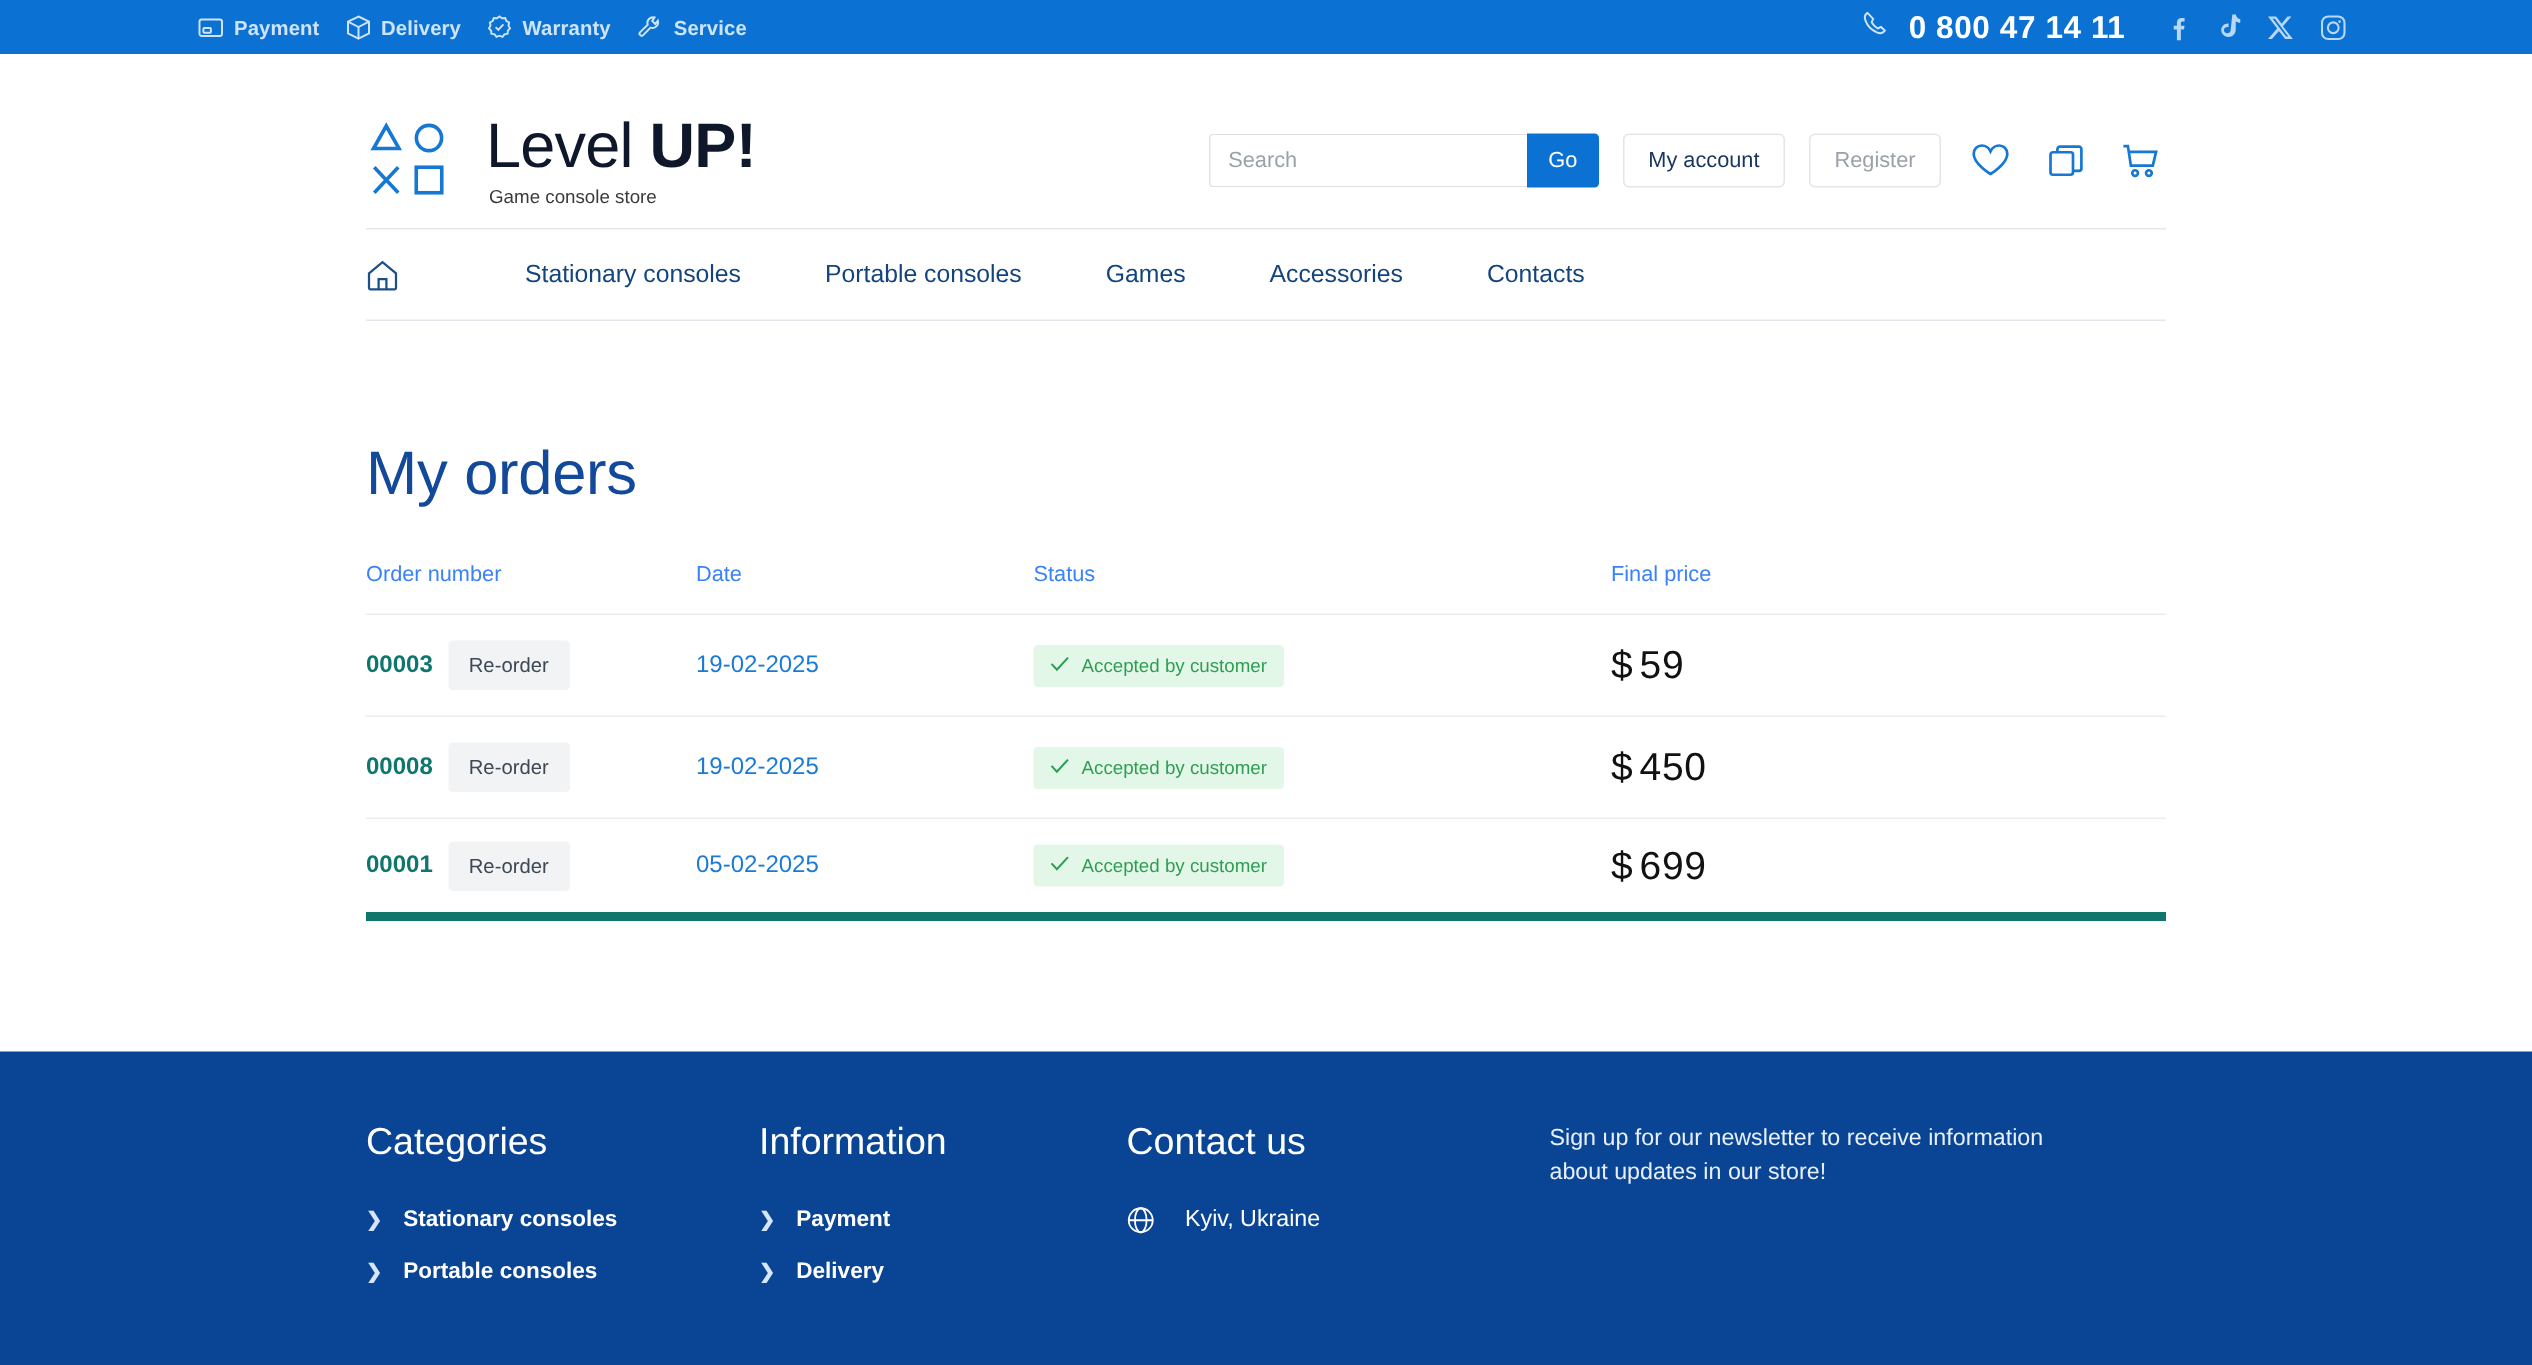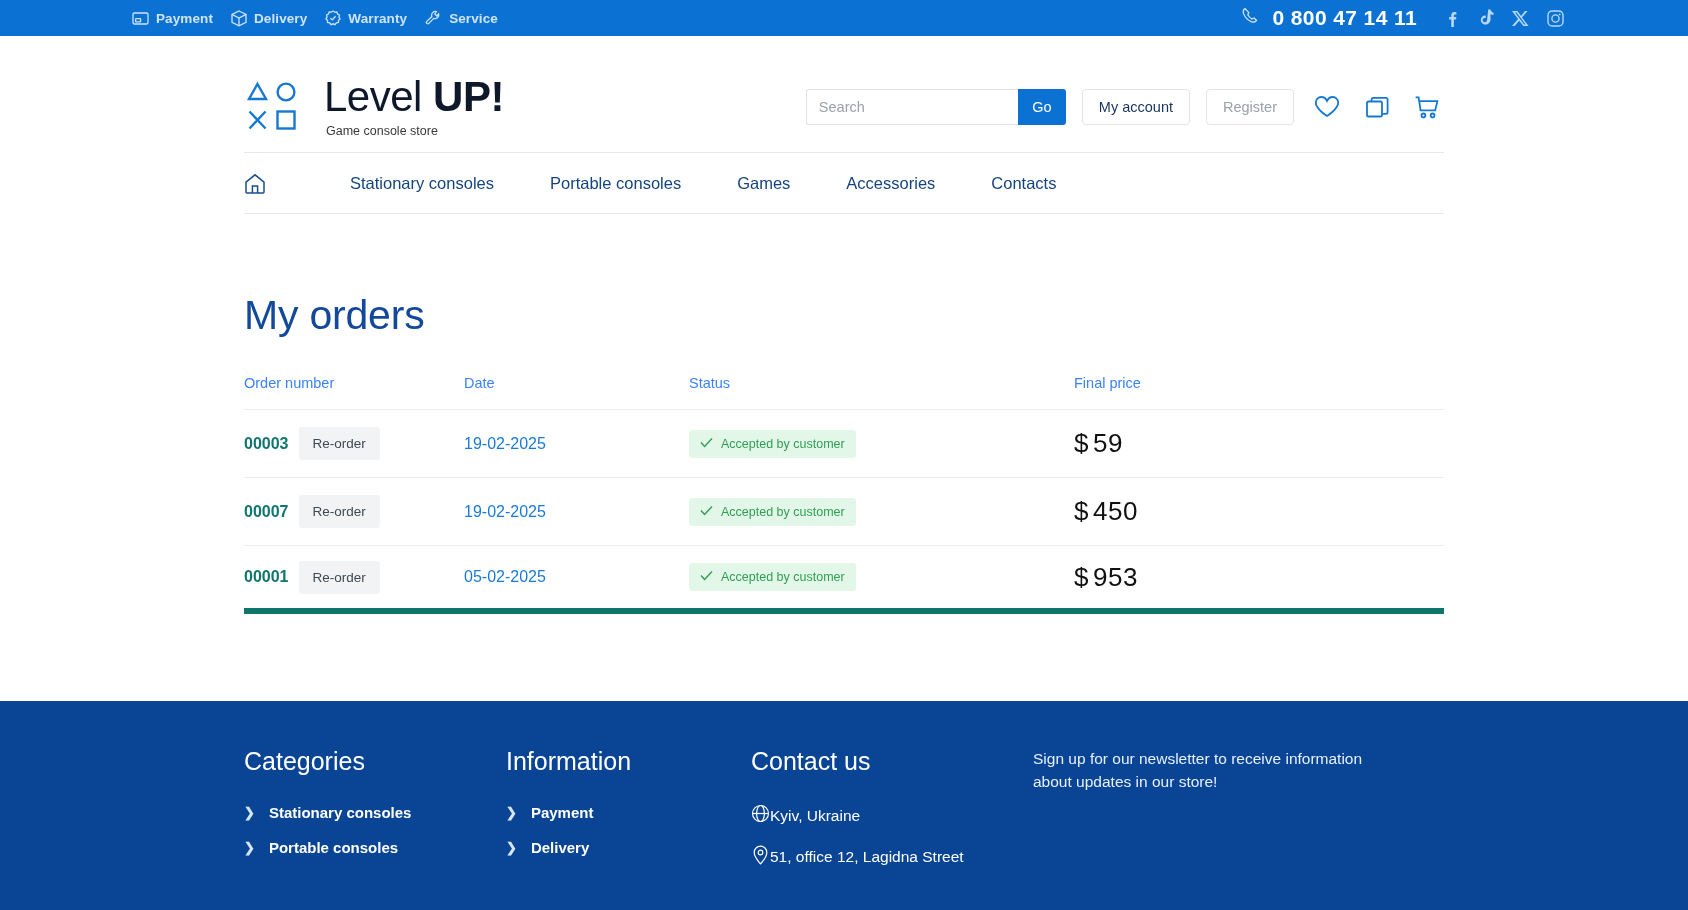--- a/index.html
+++ b/index.html
@@ -126,21 +126,21 @@
   .fcol4{ flex:1; }
   .fcol h3{
     font-size:25px; font-weight:normal; margin:0 0 28px 0; color:#fff;
   }
   .flink{
     display:flex; align-items:center; gap:14px; font-size:15px; font-weight:bold;
     color:#fff; text-decoration:none; margin-bottom:18px; cursor:pointer;
   }
   .chev{ color:#d7e6fa; font-size:13px; }
   .fcontact{
-    display:flex; align-items:center; gap:0; font-size:15.5px; margin-bottom:18px;
+    display:flex; align-items:flex-start; gap:20px; font-size:15.5px; margin-bottom:18px;
     color:#fff;
   }
   .fsub{ font-size:15.5px; line-height:1.5; color:#e7f0fb; max-width:355px;}
 </style>
 </head>
 <body>
 
 <div class="topbar">
   <div class="topbar-inner">
     <div class="top-links">
@@ -308,21 +308,21 @@
               </svg>
           </span>
           <span>Accepted by customer</span>
         </span>
       </div>
       <div class="c4 price"><span class="cur">$</span><span>59</span></div>
     </div>
 
     <div class="order-row">
       <div class="c1 ord-num">
-        <span class="ord-id">00007</span>
+        <span class="ord-id">00008</span>
         <button class="reorder">Re-order</button>
       </div>
       <div class="c2"><span class="ord-date">19-02-2025</span></div>
       <div class="c3">
         <span class="badge">
           <span>
             <svg width="13" height="11" viewBox="0 0 13 11" fill="none" stroke="#2f9e54" stroke-width="1.4">
                 <path d="M1 5.6 L4.6 9.4 L12 1.4"></path>
               </svg>
           </span>
@@ -341,21 +341,21 @@
       <div class="c3">
         <span class="badge">
           <span>
             <svg width="13" height="11" viewBox="0 0 13 11" fill="none" stroke="#2f9e54" stroke-width="1.4">
                 <path d="M1 5.6 L4.6 9.4 L12 1.4"></path>
               </svg>
           </span>
           <span>Accepted by customer</span>
         </span>
       </div>
-      <div class="c4 price"><span class="cur">$</span><span>953</span></div>
+      <div class="c4 price"><span class="cur">$</span><span>699</span></div>
     </div>
   </div>
 </div>
 
 <div class="footer">
   <div class="footer-inner">
     <div class="fcol fcol1">
       <h3>Categories</h3>
       <a class="flink">
         <span class="chev">❯</span>
@@ -384,28 +384,19 @@
       <div class="fcontact">
         <span>
           <svg width="19" height="19" viewBox="0 0 19 19" fill="none" stroke="#ffffff" stroke-width="1.2">
             <circle cx="9.5" cy="9.5" r="8"></circle>
               <path d="M1.5 9.5 H17.5"></path>
               <ellipse cx="9.5" cy="9.5" rx="3.9" ry="8"></ellipse>
           </svg>
         </span>
         <span>Kyiv, Ukraine</span>
       </div>
-      <div class="fcontact">
-        <span>
-          <svg width="19" height="20" viewBox="0 0 19 20" fill="none" stroke="#ffffff" stroke-width="1.2">
-            <path d="M9.5 1.2 C6 1.2 3.2 4 3.2 7.5 c0 4.7 6.3 11.3 6.3 11.3 s6.3-6.6 6.3-11.3 C15.8 4 13 1.2 9.5 1.2 Z"></path>
-            <circle cx="9.5" cy="7.5" r="2.3"></circle>
-          </svg>
-        </span>
-        <span>51, office 12, Lagidna Street</span>
-      </div>
     </div>
 
     <div class="fcol fcol4">
       <div class="fsub">Sign up for our newsletter to receive information about updates in our store!</div>
     </div>
   </div>
 </div>
 
 </body></html>

